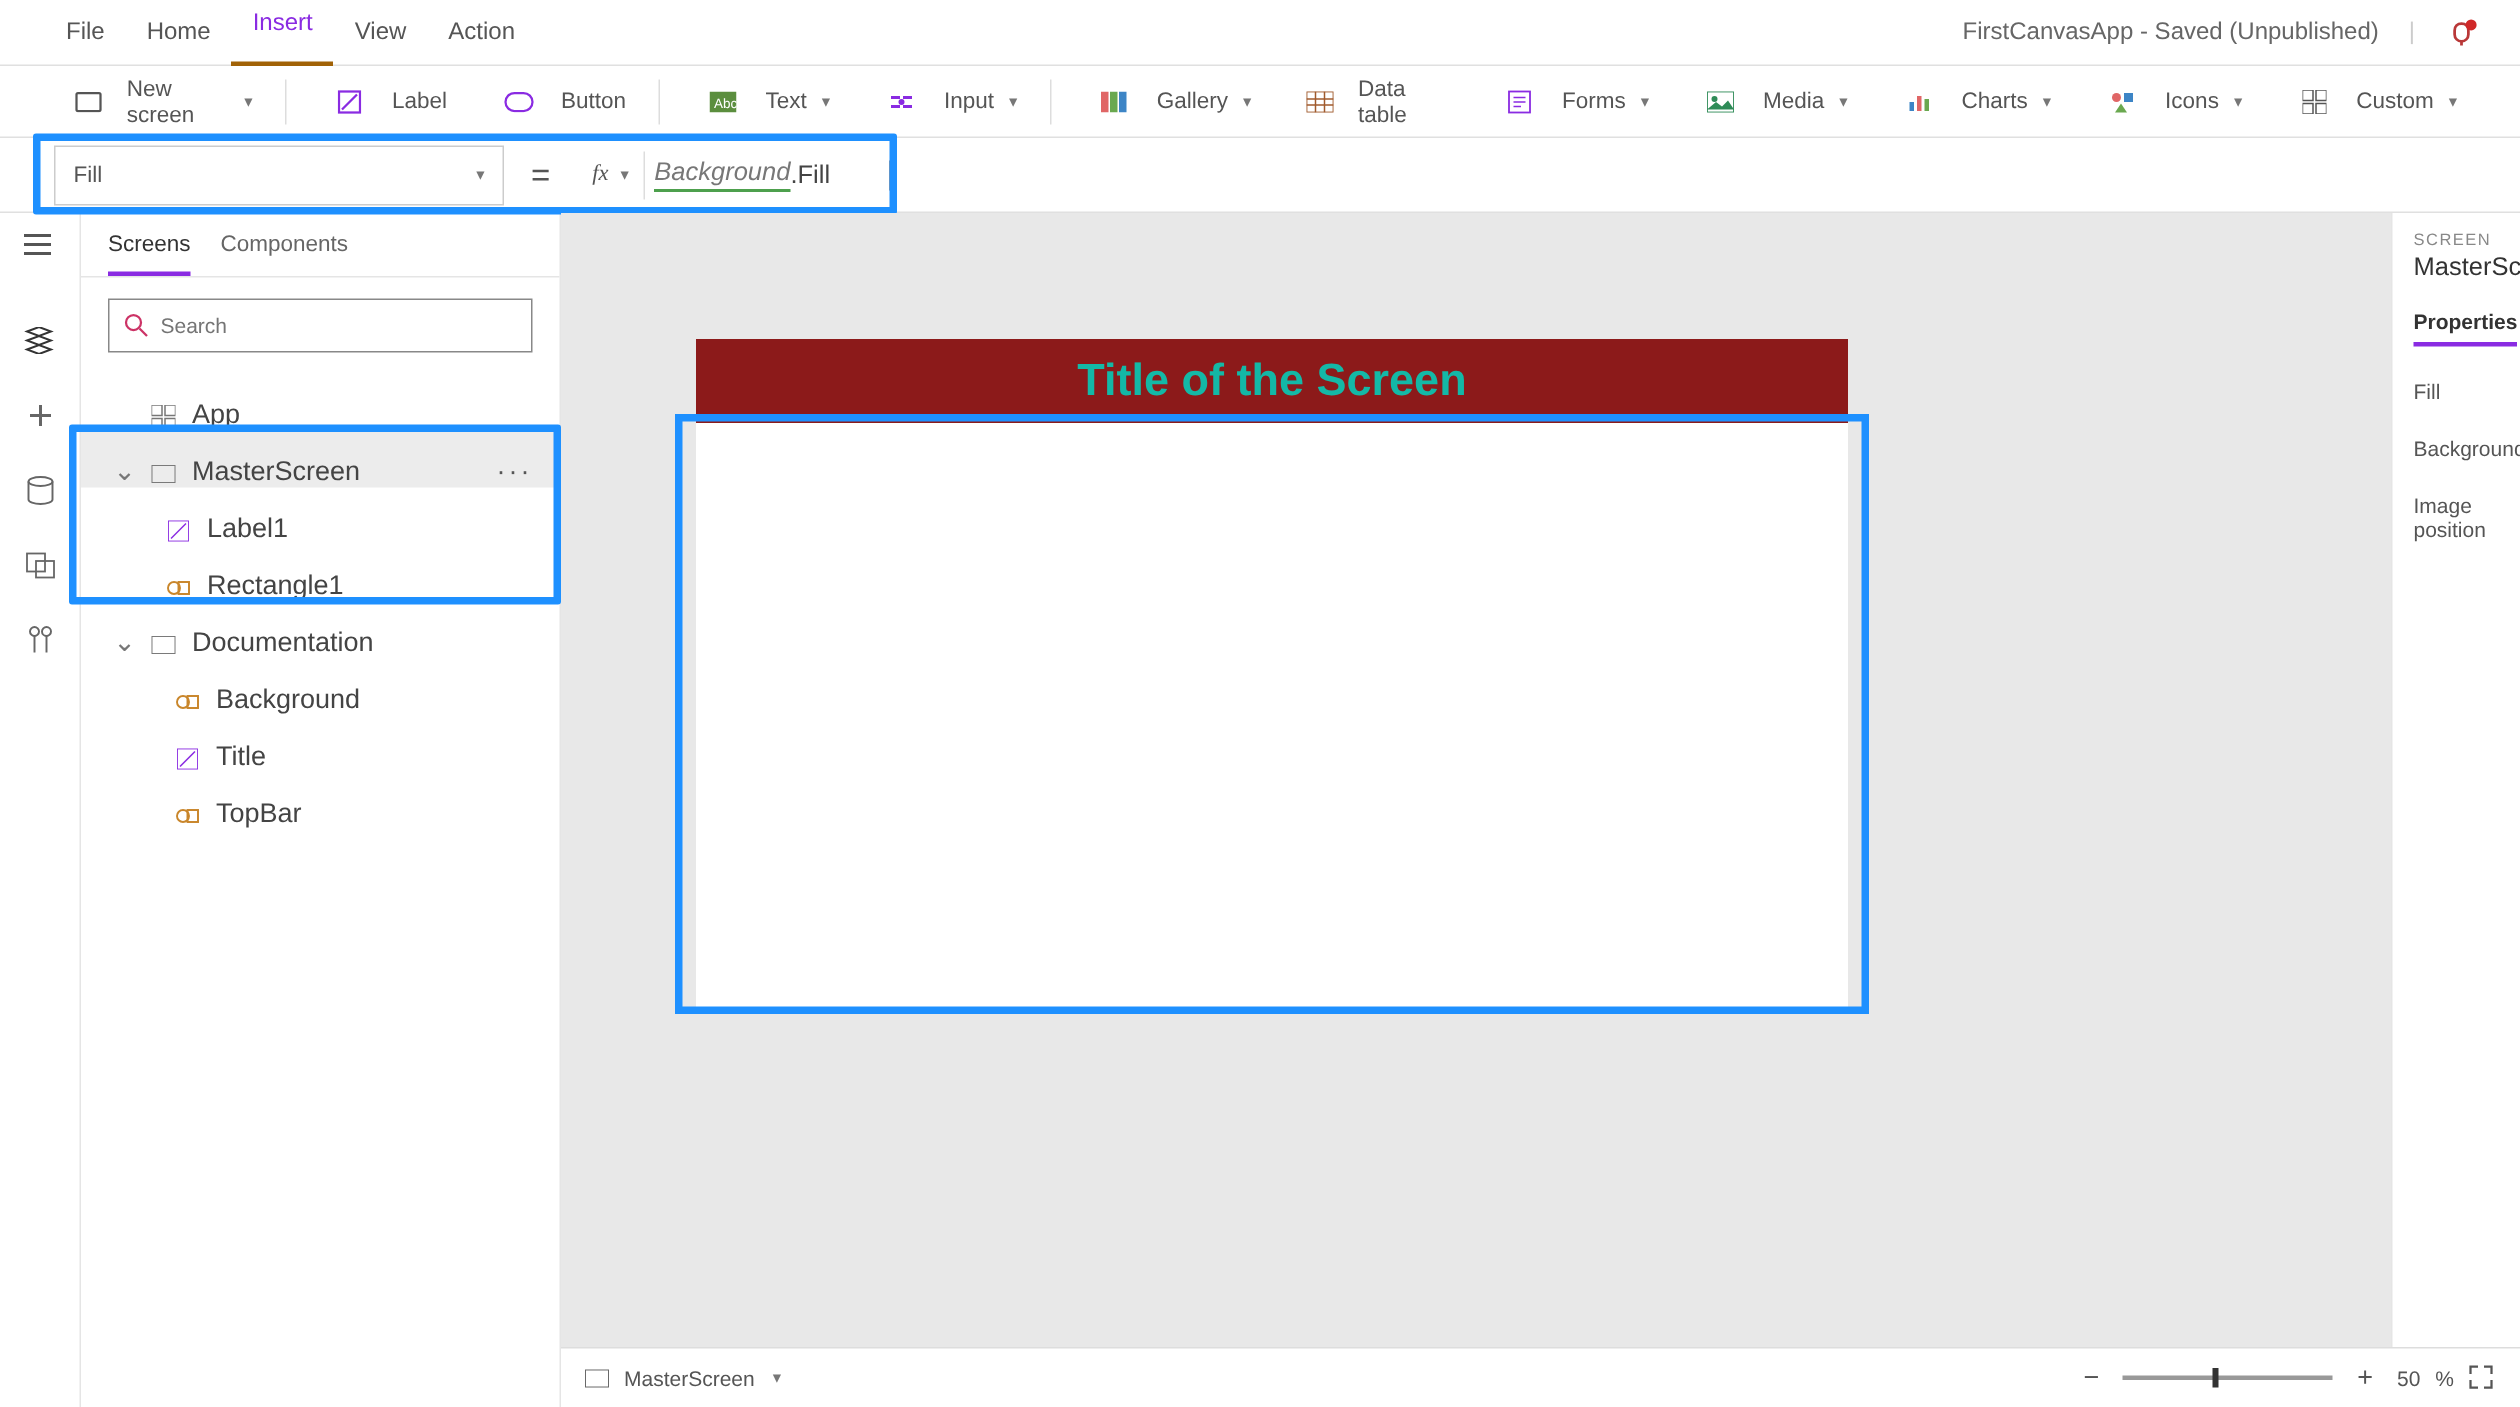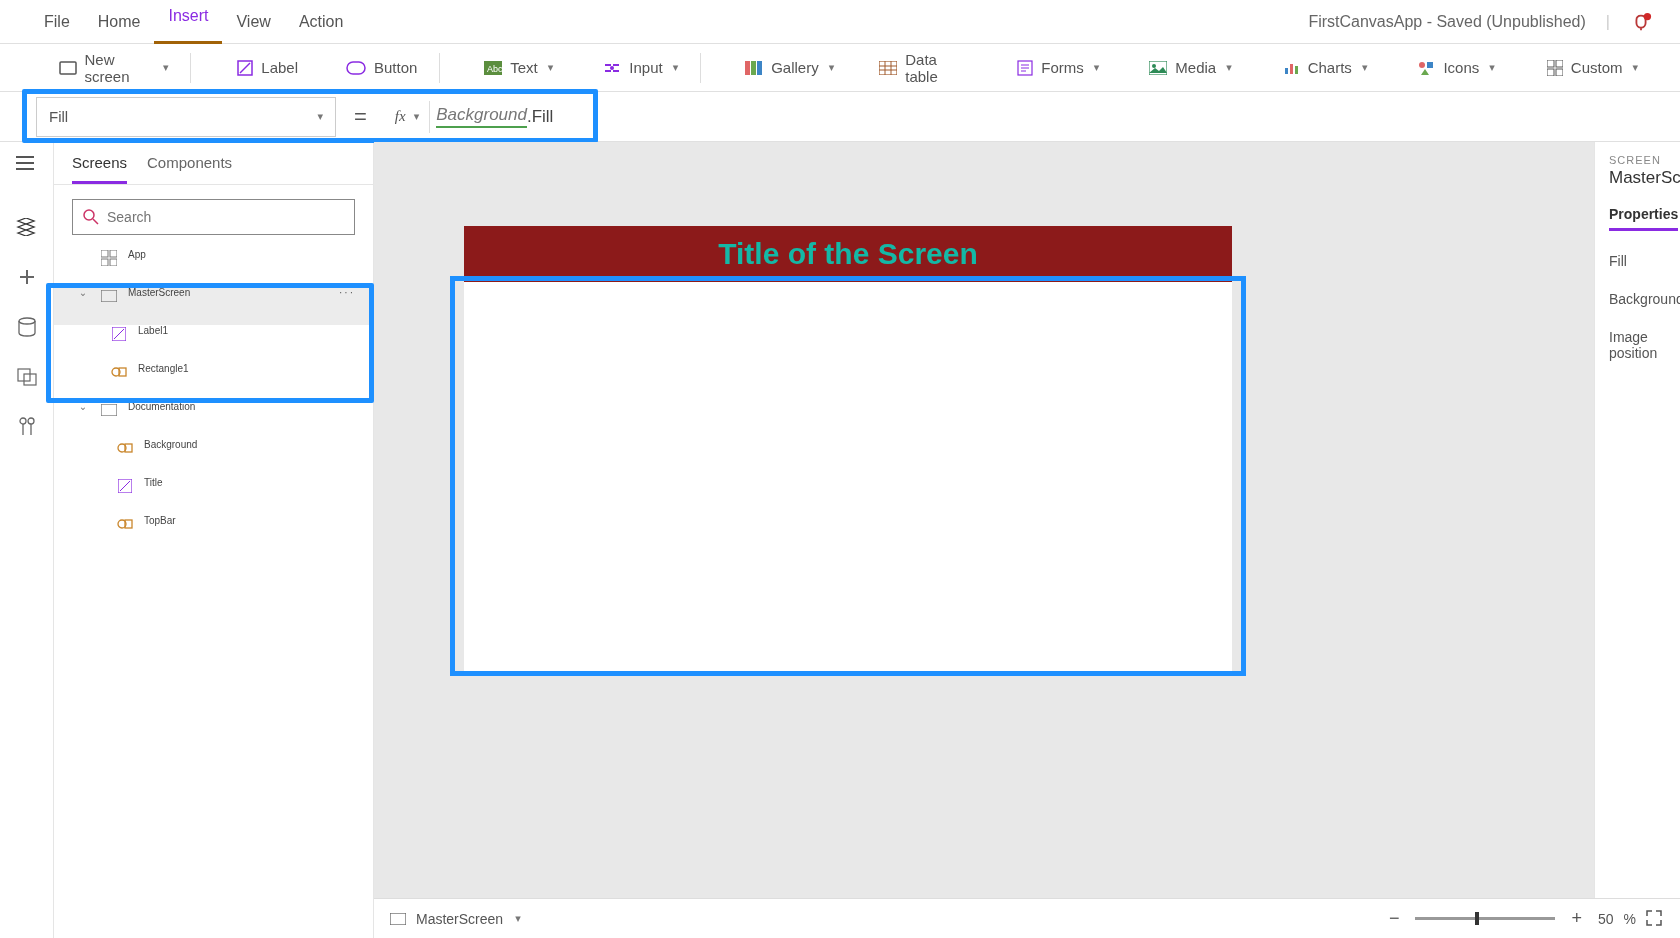--- a/index.html
+++ b/index.html
@@ -9,21 +9,21 @@
 .menu-bar{height:44px;display:flex;align-items:center;padding:0 30px;border-bottom:1px solid #e0e0e0}
 .menu-item{padding:8px 14px;font-size:16px;color:#555;cursor:pointer}
 .menu-item.active{color:#8a2be2;font-weight:500;border-bottom:3px solid #a16207;padding-bottom:16px}
 .app-title-right{margin-left:auto;font-size:16px;color:#666;display:flex;align-items:center;gap:20px}
 .health-icon{width:20px;height:20px;position:relative}
 .health-icon svg{width:22px;height:22px}
 
 
 .ribbon{height:48px;display:flex;align-items:center;padding:0 30px;gap:4px;border-bottom:1px solid #e0e0e0;color:#555}
 .rib-btn{display:flex;align-items:center;gap:8px;padding:6px 12px;font-size:15px;color:#555;cursor:pointer}
-.rib-btn .ic{width:40px;height:18px;display:inline-flex;align-items:center;justify-content:flex-end}
+.rib-btn .ic{width:40px;height:18px;display:inline-flex;align-items:center;justify-content:center}
 .rib-sep{width:1px;height:30px;background:#ddd;margin:0 6px}
 .chev{font-size:11px;color:#777;margin-left:2px}
 
 
 .formula-bar{height:50px;display:flex;align-items:center;padding:2px 8px;border-bottom:1px solid #e0e0e0;background:#fff;position:relative}
 .prop-select{width:300px;height:40px;border:1px solid #ccc;display:flex;align-items:center;justify-content:space-between;padding:0 12px;background:#fff;font-size:15px;color:#555;margin-left:28px}
 .eq-sign{font-size:22px;color:#555;padding:0 18px}
 .fx-box{display:flex;align-items:center;padding:0 10px;gap:6px;color:#555;font-size:15px}
 .fx-box .f{font-style:italic;font-family:Georgia,serif}
 .formula-txt{font-family:Consolas,monospace;font-size:17px;padding:0 6px;display:flex;align-items:center}
@@ -44,21 +44,21 @@
 .tree-head{display:flex;align-items:center;justify-content:space-between;padding:14px 18px 4px}
 .tree-head h2{font-size:19px;font-weight:500;color:#333}
 .tree-close{font-size:18px;color:#666;cursor:pointer}
 .tree-tabs{display:flex;gap:20px;padding:12px 18px 0;border-bottom:1px solid #e5e5e5}
 .tree-tab{padding:0 0 10px;font-size:15px;color:#666;cursor:pointer}
 .tree-tab.active{color:#333;border-bottom:3px solid #8a2be2;font-weight:500}
 .tree-search{margin:14px 18px}
 .tree-search-box{display:flex;align-items:center;border:1px solid #888;height:36px;padding:0 10px;gap:8px}
 .tree-search-box input{border:0;outline:0;flex:1;font-size:14px}
 .tree-list{flex:1;position:relative}
-.tnode{display:flex;align-items:flex-start;height:38px;padding-left:22px;gap:10px;font-size:10px;color:#444;cursor:pointer}
+.tnode{display:flex;align-items:flex-end;height:38px;padding-left:22px;gap:10px;font-size:18px;color:#444;cursor:pointer}
 .tnode .tw{width:14px;display:inline-flex;justify-content:center;color:#777}
 .tnode .nic{width:18px;height:18px;display:inline-flex;align-items:center;justify-content:center}
 .tnode.sel{background:#ececec}
 .tnode.sel .more{margin-left:auto;margin-right:18px;letter-spacing:2px;color:#555}
 .tnode.child{padding-left:56px}
 .tnode.gchild{padding-left:62px}
 .hl-tree{position:absolute;border:5px solid #1e90ff;border-radius:2px;pointer-events:none;z-index:5}
 
 
 .canvas-area{flex:1;background:#e8e8e8;position:relative;overflow:hidden}

